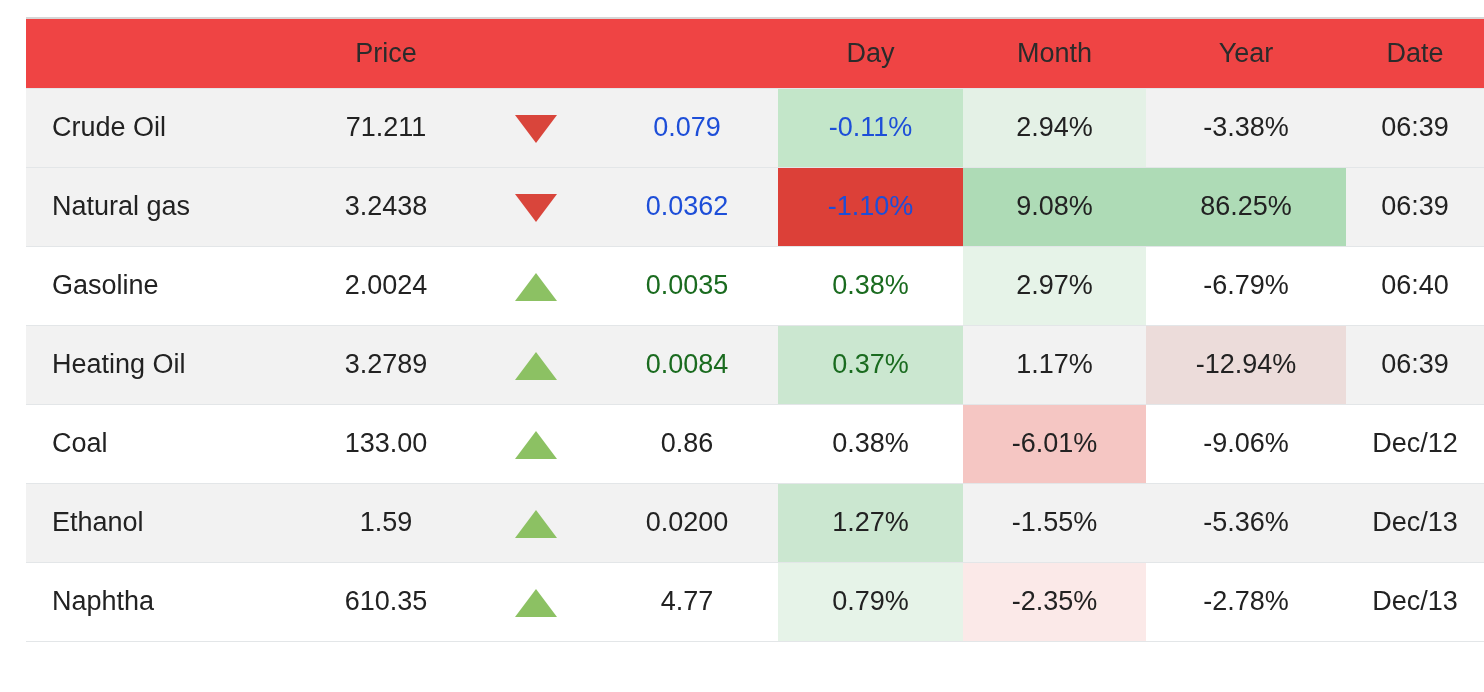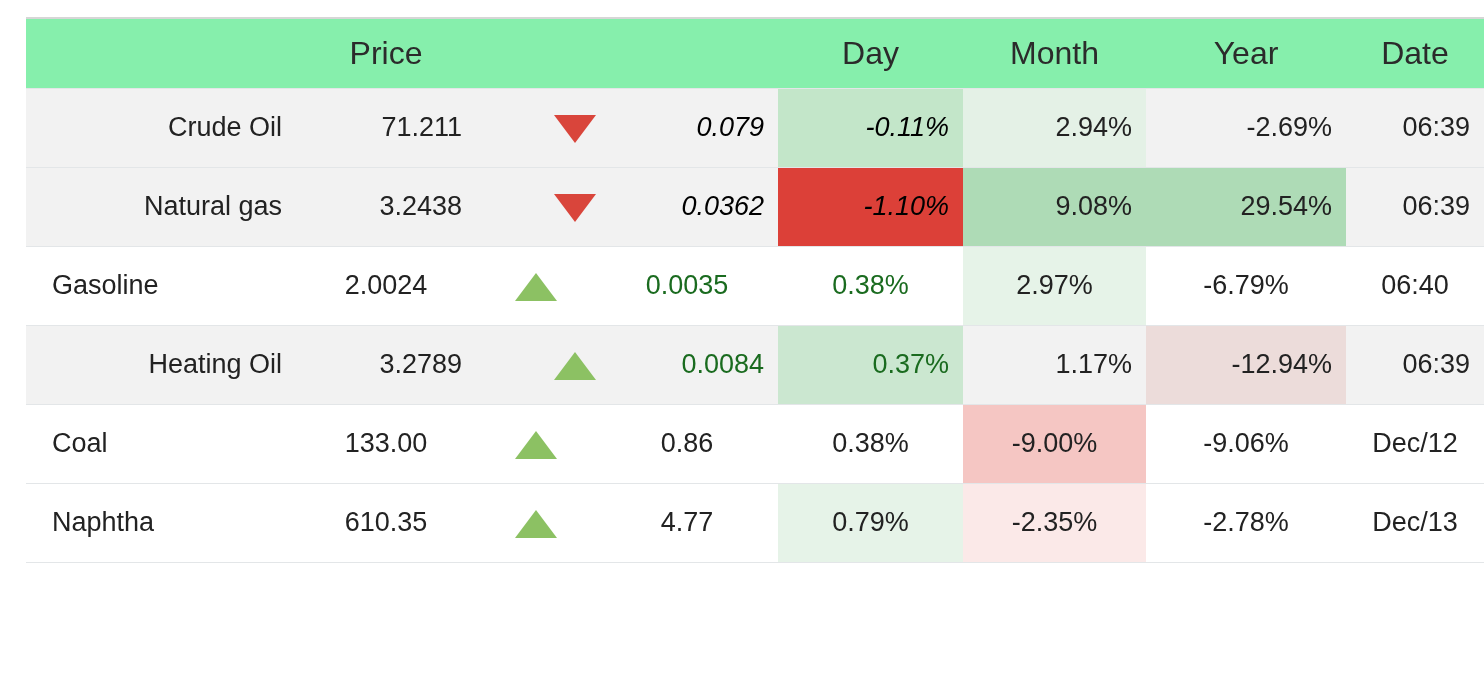--- a/index.html
+++ b/index.html
@@ -32,34 +32,34 @@
   col.c-price  { width: 180px; }
   col.c-arrow  { width: 120px; }
   col.c-change { width: 182px; }
   col.c-day    { width: 185px; }
   col.c-month  { width: 183px; }
   col.c-year   { width: 200px; }
   col.c-date   { width: 138px; }
 
   thead th {
     height: 70px;
-    background: #86efac;
+    background: #ef4444;
     border-top: 2px solid #d6d6d6;
     border-bottom: 1px solid #e3e6e8;
     font-weight: normal;
-    font-size: 32px;
+    font-size: 27px;
     color: #2b2b2b;
     text-align: center;
     padding: 0 14px;
     vertical-align: middle;
   }
   thead th.th-blank { text-align: left; }
 
   tbody tr { height: 79px; }
-  tbody tr.odd  > td { background: #f2f2f2; text-align: right; }
+  tbody tr.odd  > td { background: #f2f2f2; }
   tbody tr.even > td { background: #ffffff; }
 
   tbody td {
     height: 79px;
     border-bottom: 1px solid #e3e6e8;
     font-size: 27px;
     color: #222222;
     padding: 0 14px;
     vertical-align: middle;
     text-align: center;
@@ -81,21 +81,21 @@
     border-right: 21px solid transparent;
     border-top: 28px solid #d9453b;
   }
   .tri.up {
     border-left: 21px solid transparent;
     border-right: 21px solid transparent;
     border-bottom: 28px solid #8cc163;
   }
 
   .txt-up   { color: #1a6b1f; }
-  .txt-down { color: #000000; font-style: italic; }
+  .txt-down { color: #1d4ed8; }
   .txt-neutral { color: #222222; }
 
   
   .hm { position: absolute; left: 0; top: 0; right: 0; bottom: 0; z-index: 0; }
   .cell-val { position: relative; z-index: 1; margin-top: 13px; }
 </style>
 </head>
 <body>
 
 <div id="commodities-table-wrap">
@@ -123,31 +123,31 @@
       </tr>
     </thead>
     <tbody id="tbody">
         <tr class="odd">
           <td class="cell-name"><span>Crude Oil</span></td>
           <td class="cell-price"><span class="cell-val txt-neutral">71.211</span></td>
           <td class="cell-arrow"><span class="tri down"></span></td>
           <td class="cell-change"><span class="cell-val txt-down">0.079</span></td>
           <td class="cell-day"><span class="hm" style="background:#c3e6c9"></span><span class="cell-val txt-down">-0.11%</span></td>
           <td class="cell-month"><span class="hm" style="background:#e4f1e6"></span><span class="cell-val txt-neutral">2.94%</span></td>
-          <td class="cell-year"><span class="cell-val txt-neutral">-2.69%</span></td>
+          <td class="cell-year"><span class="cell-val txt-neutral">-3.38%</span></td>
           <td class="cell-date"><span class="cell-val txt-neutral">06:39</span></td>
         </tr>
         <tr class="odd">
           <td class="cell-name"><span>Natural gas</span></td>
           <td class="cell-price"><span class="cell-val txt-neutral">3.2438</span></td>
           <td class="cell-arrow"><span class="tri down"></span></td>
           <td class="cell-change"><span class="cell-val txt-down">0.0362</span></td>
           <td class="cell-day"><span class="hm" style="background:#dc4038"></span><span class="cell-val txt-down">-1.10%</span></td>
           <td class="cell-month"><span class="hm" style="background:#aedbb6"></span><span class="cell-val txt-neutral">9.08%</span></td>
-          <td class="cell-year"><span class="hm" style="background:#aedbb6"></span><span class="cell-val txt-neutral">29.54%</span></td>
+          <td class="cell-year"><span class="hm" style="background:#aedbb6"></span><span class="cell-val txt-neutral">86.25%</span></td>
           <td class="cell-date"><span class="cell-val txt-neutral">06:39</span></td>
         </tr>
         <tr class="even">
           <td class="cell-name"><span>Gasoline</span></td>
           <td class="cell-price"><span class="cell-val txt-neutral">2.0024</span></td>
           <td class="cell-arrow"><span class="tri up"></span></td>
           <td class="cell-change"><span class="cell-val txt-up">0.0035</span></td>
           <td class="cell-day"><span class="cell-val txt-up">0.38%</span></td>
           <td class="cell-month"><span class="hm" style="background:#e6f3e8"></span><span class="cell-val txt-neutral">2.97%</span></td>
           <td class="cell-year"><span class="cell-val txt-neutral">-6.79%</span></td>
@@ -162,23 +162,33 @@
           <td class="cell-month"><span class="cell-val txt-neutral">1.17%</span></td>
           <td class="cell-year"><span class="hm" style="background:#ecdcda"></span><span class="cell-val txt-neutral">-12.94%</span></td>
           <td class="cell-date"><span class="cell-val txt-neutral">06:39</span></td>
         </tr>
         <tr class="even">
           <td class="cell-name"><span>Coal</span></td>
           <td class="cell-price"><span class="cell-val txt-neutral">133.00</span></td>
           <td class="cell-arrow"><span class="tri up"></span></td>
           <td class="cell-change"><span class="cell-val txt-neutral">0.86</span></td>
           <td class="cell-day"><span class="cell-val txt-neutral">0.38%</span></td>
-          <td class="cell-month"><span class="hm" style="background:#f5c6c3"></span><span class="cell-val txt-neutral">-9.00%</span></td>
+          <td class="cell-month"><span class="hm" style="background:#f5c6c3"></span><span class="cell-val txt-neutral">-6.01%</span></td>
           <td class="cell-year"><span class="cell-val txt-neutral">-9.06%</span></td>
           <td class="cell-date"><span class="cell-val txt-neutral">Dec/12</span></td>
+        </tr>
+        <tr class="odd">
+          <td class="cell-name"><span>Ethanol</span></td>
+          <td class="cell-price"><span class="cell-val txt-neutral">1.59</span></td>
+          <td class="cell-arrow"><span class="tri up"></span></td>
+          <td class="cell-change"><span class="cell-val txt-neutral">0.0200</span></td>
+          <td class="cell-day"><span class="hm" style="background:#cbe7d0"></span><span class="cell-val txt-neutral">1.27%</span></td>
+          <td class="cell-month"><span class="cell-val txt-neutral">-1.55%</span></td>
+          <td class="cell-year"><span class="cell-val txt-neutral">-5.36%</span></td>
+          <td class="cell-date"><span class="cell-val txt-neutral">Dec/13</span></td>
         </tr>
         <tr class="even">
           <td class="cell-name"><span>Naphtha</span></td>
           <td class="cell-price"><span class="cell-val txt-neutral">610.35</span></td>
           <td class="cell-arrow"><span class="tri up"></span></td>
           <td class="cell-change"><span class="cell-val txt-neutral">4.77</span></td>
           <td class="cell-day"><span class="hm" style="background:#e6f3e8"></span><span class="cell-val txt-neutral">0.79%</span></td>
           <td class="cell-month"><span class="hm" style="background:#fbe9e8"></span><span class="cell-val txt-neutral">-2.35%</span></td>
           <td class="cell-year"><span class="cell-val txt-neutral">-2.78%</span></td>
           <td class="cell-date"><span class="cell-val txt-neutral">Dec/13</span></td>

